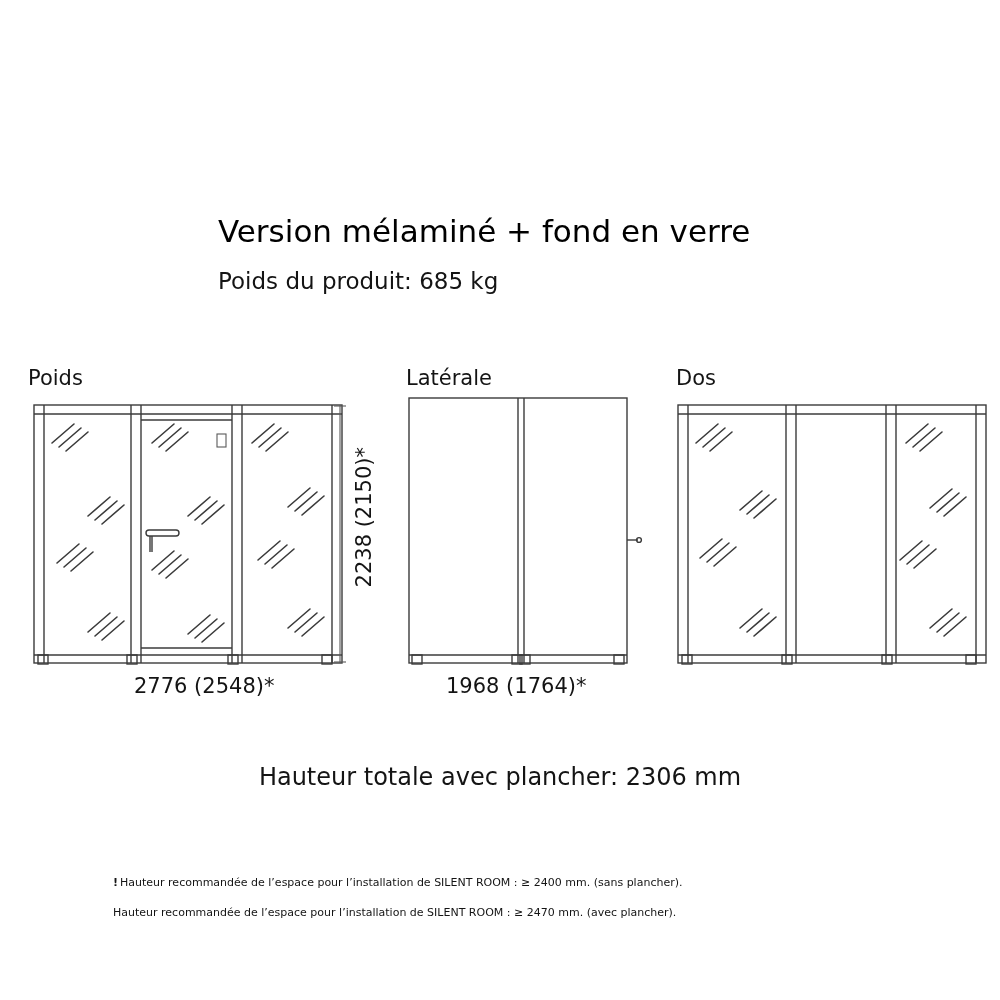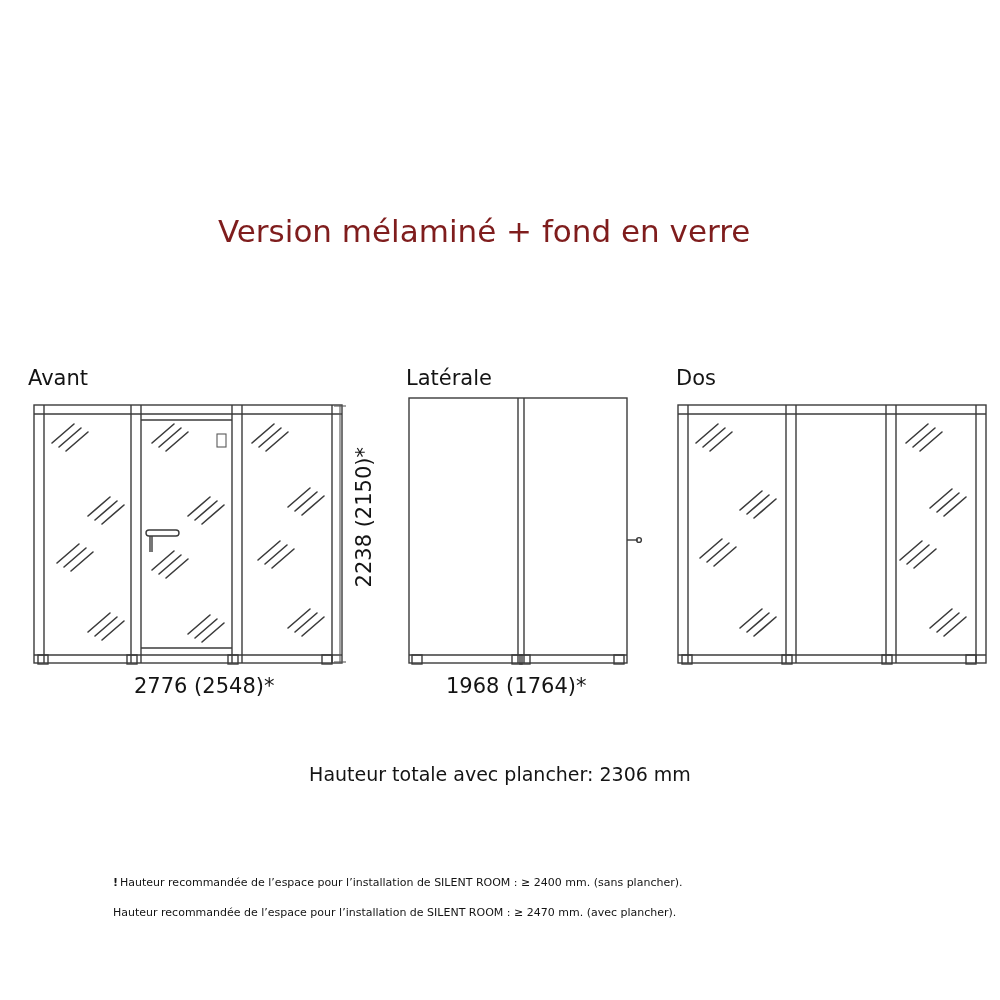--- a/index.html
+++ b/index.html
@@ -19,21 +19,21 @@
     position: absolute;
     inset: 0;
   }
   .title {
     position: absolute;
     left: 218px;
     top: 213px;
     font-size: 31px;
     font-weight: 400;
     letter-spacing: 0px;
-    color: #7f1d1d;
+    color: #000000;
     white-space: nowrap;
   }
   .subtitle {
     position: absolute;
     left: 218px;
     top: 268px;
     font-size: 23px;
     font-weight: 400;
     color: #141414;
     white-space: nowrap;
@@ -67,21 +67,21 @@
     white-space: nowrap;
     transform-origin: left top;
     transform: rotate(-90deg) translateX(-100%);
   }
   .footnote-center {
     position: absolute;
     left: 0;
     right: 0;
     top: 763px;
     text-align: center;
-    font-size: 19px;
+    font-size: 24px;
     color: #141414;
   }
   .note-block {
     position: absolute;
     left: 69px;
     top: 868px;
     font-size: 11px;
     color: #141414;
     line-height: 30px;
     margin-left: 44px;
@@ -103,22 +103,23 @@
   .ln-thin { stroke: #5a5a5a; stroke-width: 1.1; fill: none; }
   .glass { stroke: #3b3b3b; stroke-width: 1.6; fill: none; stroke-linecap: round; }
   .pnl { fill: #ffffff; stroke: #3b3b3b; stroke-width: 1.4; }
 </style>
 </head>
 <body>
 
 <div class="page">
 
   <div class="title">Version mélaminé + fond en verre</div>
-
-  <div class="view-label lbl-front">Avant</div>
+  <div class="subtitle">Poids du produit: 685 kg</div>
+
+  <div class="view-label lbl-front">Poids</div>
   <div class="view-label lbl-side">Latérale</div>
   <div class="view-label lbl-back">Dos</div>
 
   <svg class="draw" viewBox="0 0 1000 1000">
 
     <g>
 
       <rect class="pnl" x="34" y="405" width="308" height="258"></rect>
 
       <line class="ln" x1="34" y1="414" x2="342" y2="414"></line>

